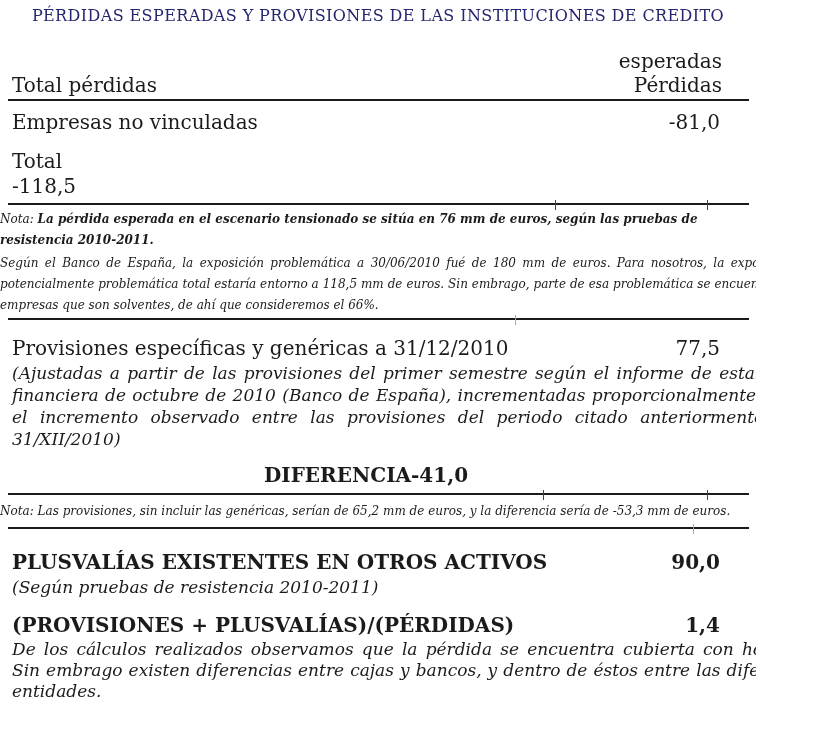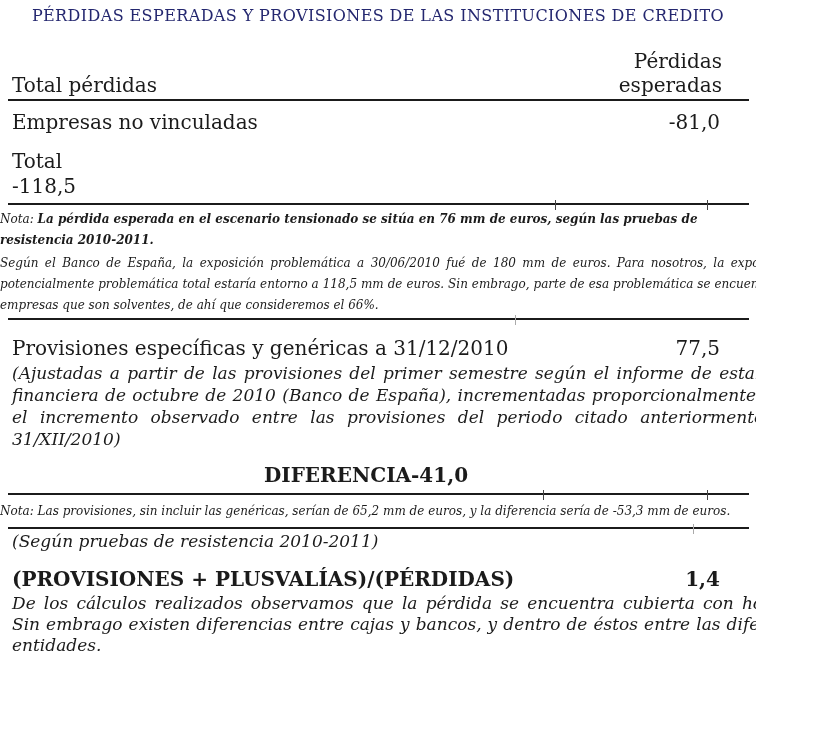--- a/index.html
+++ b/index.html
@@ -57,22 +57,22 @@
 </head>
 <body>
 
 <div class="page">
 
   <div class="title">PÉRDIDAS ESPERADAS Y PROVISIONES DE LAS INSTITUCIONES DE CREDITO</div>
 
   <div class="hdr-row">
     <div>Total pérdidas</div>
     <div class="hdr-right">
+      <div>esperadas</div>
       <div>Pérdidas</div>
-      <div>esperadas</div>
     </div>
   </div>
 
   <div class="rule"></div>
 
   <div class="rows">
     <div class="vrow">
       <span>Empresas no vinculadas</span>
       <span>-81,0</span>
     </div>
@@ -116,20 +116,24 @@
   </div>
 
   <div class="note w775" style="margin-top:5px;margin-bottom:5px;line-height:22px">
     <span>Nota: </span><span>Las provisiones, sin incluir las genéricas, serían de 65,2 mm de euros, y la diferencia sería de -53,3 mm de euros.</span>
   </div>
 
   <div class="rule">
     <span class="tick light" style="left:685px"></span>
   </div>
 
+  <div class="sect-row bold-row m-plus">
+    <span>PLUSVALÍAS EXISTENTES EN OTROS ACTIVOS</span>
+    <span>90,0</span>
+  </div>
   <div class="detail">(Según pruebas de resistencia 2010-2011)</div>
 
   <div class="sect-row bold-row m-ratio">
     <span>(PROVISIONES + PLUSVALÍAS)/(PÉRDIDAS)</span>
     <span>1,4</span>
   </div>
   <div class="detail w800" style="line-height:21px">De los cálculos realizados observamos que la pérdida se encuentra cubierta con holgura. Sin embrago existen diferencias entre cajas y bancos, y dentro de éstos entre las diferentes entidades.</div>
 
 </div>
 

